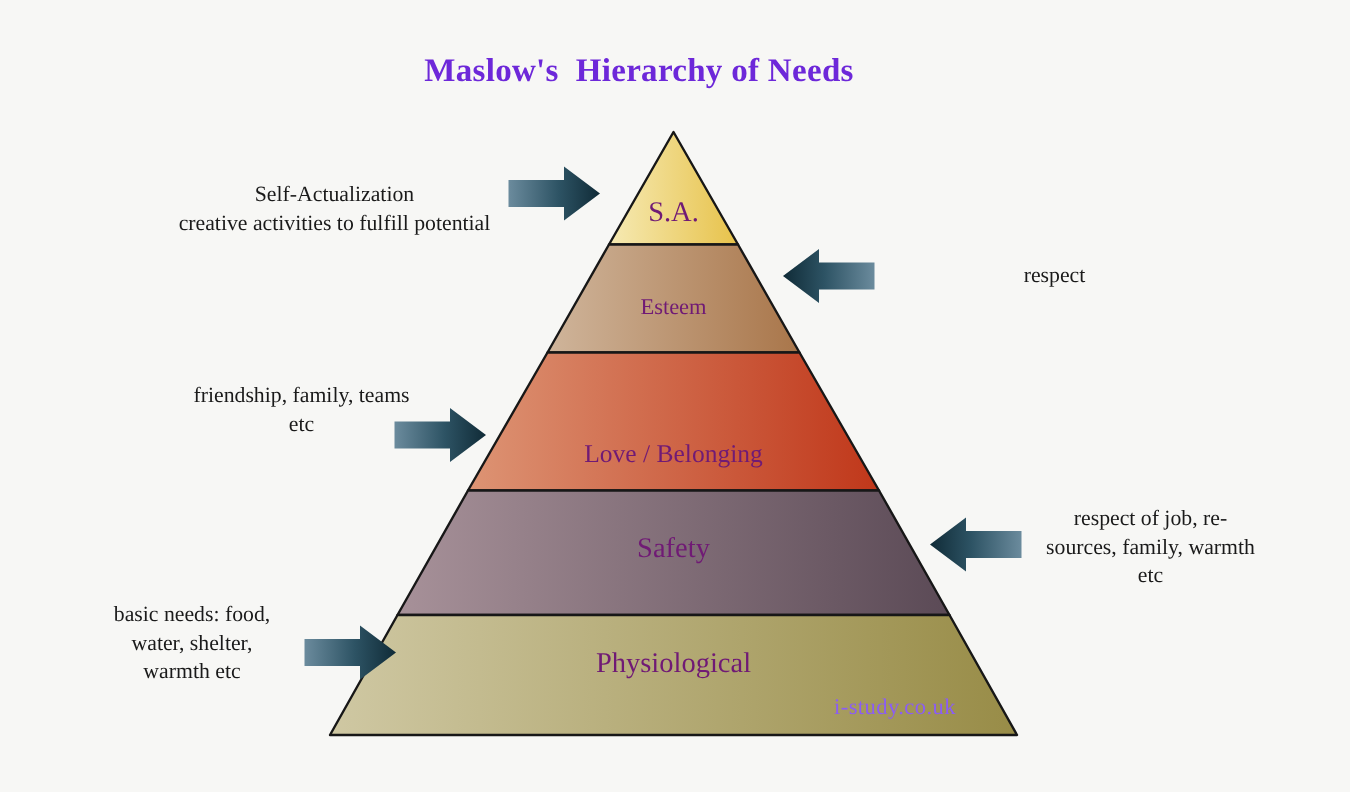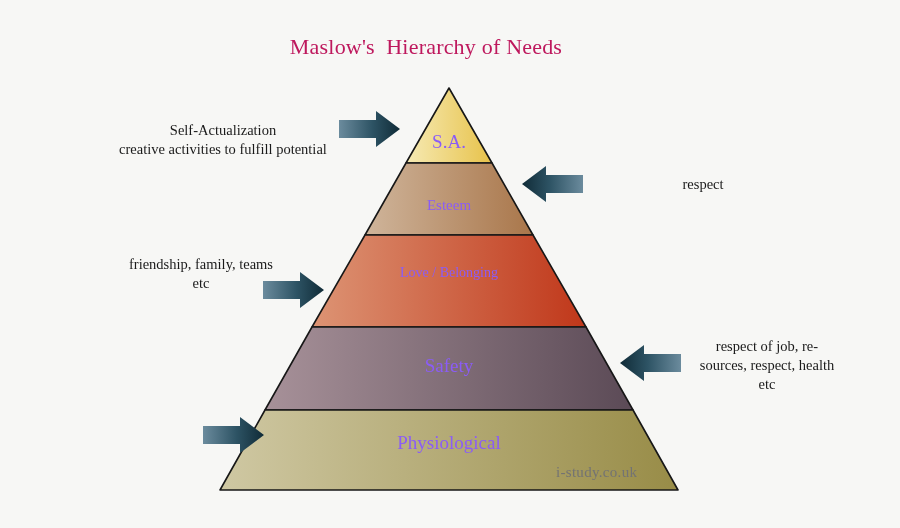--- a/index.html
+++ b/index.html
@@ -20,52 +20,53 @@
     width: 900px;
     height: 528px;
   }
   #diagram-title {
     position: absolute;
     left: 0;
     top: 34px;
     width: 852px;
     text-align: center;
     font-size: 22px;
-    color: #be185d;
+    color: #6d28d9;
     letter-spacing: 0.2px;
     white-space: pre;
+    font-weight: bold;
   }
   .pyramid-svg {
     position: absolute;
     left: 0;
     top: 0;
     width: 900px;
     height: 528px;
   }
   .level-label {
     position: absolute;
     text-align: center;
-    color: #8b5cf6;
+    color: #701a75;
     white-space: nowrap;
     pointer-events: none;
   }
   .annotation {
     position: absolute;
     font-size: 14.5px;
     line-height: 1.32;
     color: #1a1a1a;
   }
   .annotation.right-side { text-align: center; }
   .annotation.left-side { text-align: center; }
   #watermark {
     position: absolute;
     left: 556px;
     top: 464px;
     font-size: 15px;
-    color: #737373;
+    color: #8b5cf6;
     letter-spacing: 0.3px;
   }
 </style>
 </head>
 <body style="background: rgb(247, 247, 245);">
 
 <div id="stage">
 
   <div id="diagram-title">Maslow's  Hierarchy of Needs</div>
 
@@ -122,21 +123,21 @@
 
     <polygon points="681,354 644,354 644,345 620,363 644,381 644,372 681,372" fill="url(#arrow-left)"></polygon>
 
     <polygon points="203,426 240,426 240,417 264,435 240,453 240,444 203,444" fill="url(#arrow-right)"></polygon>
   </svg>
 
   <div class="level-label" style="left:399px; top:131px; width:100px; font-size:19px;">S.A.</div>
 
   <div class="level-label" style="left:349px; top:197px; width:200px; font-size:15px;">Esteem</div>
 
-  <div class="level-label" style="left:299px; top:265px; width:300px; font-size:14px;text-align:center;">Love / Belonging</div>
+  <div class="level-label" style="left:299px; top:293px; width:300px; font-size:17px;text-align:center;">Love / Belonging</div>
 
   <div class="level-label" style="left:299px; top:355px; width:300px; font-size:19px;">Safety</div>
 
   <div class="level-label" style="left:299px; top:432px; width:300px; font-size:19px;">Physiological</div>
 
   <div class="annotation left-side" style="left:113px; top:121px; width:220px;">
     <div>Self-Actualization</div>
     <div>creative activities to fulfill potential</div>
   </div>
 
@@ -144,20 +145,25 @@
     <div>respect</div>
   </div>
 
   <div class="annotation left-side" style="left:105px; top:255px; width:192px;">
     <div>friendship, family, teams</div>
     <div>etc</div>
   </div>
 
   <div class="annotation right-side" style="left:687px; top:337px; width:160px;">
     <div>respect of job, re-</div>
-    <div>sources, respect, health</div>
+    <div>sources, family, warmth</div>
     <div>etc</div>
   </div>
 
+  <div class="annotation left-side" style="left:57px; top:401px; width:142px;">
+    <div>basic needs: food,</div>
+    <div>water, shelter,</div>
+    <div>warmth etc</div>
+  </div>
 
   <div id="watermark">i-study.co.uk</div>
 
 </div>
 
 </body></html>

